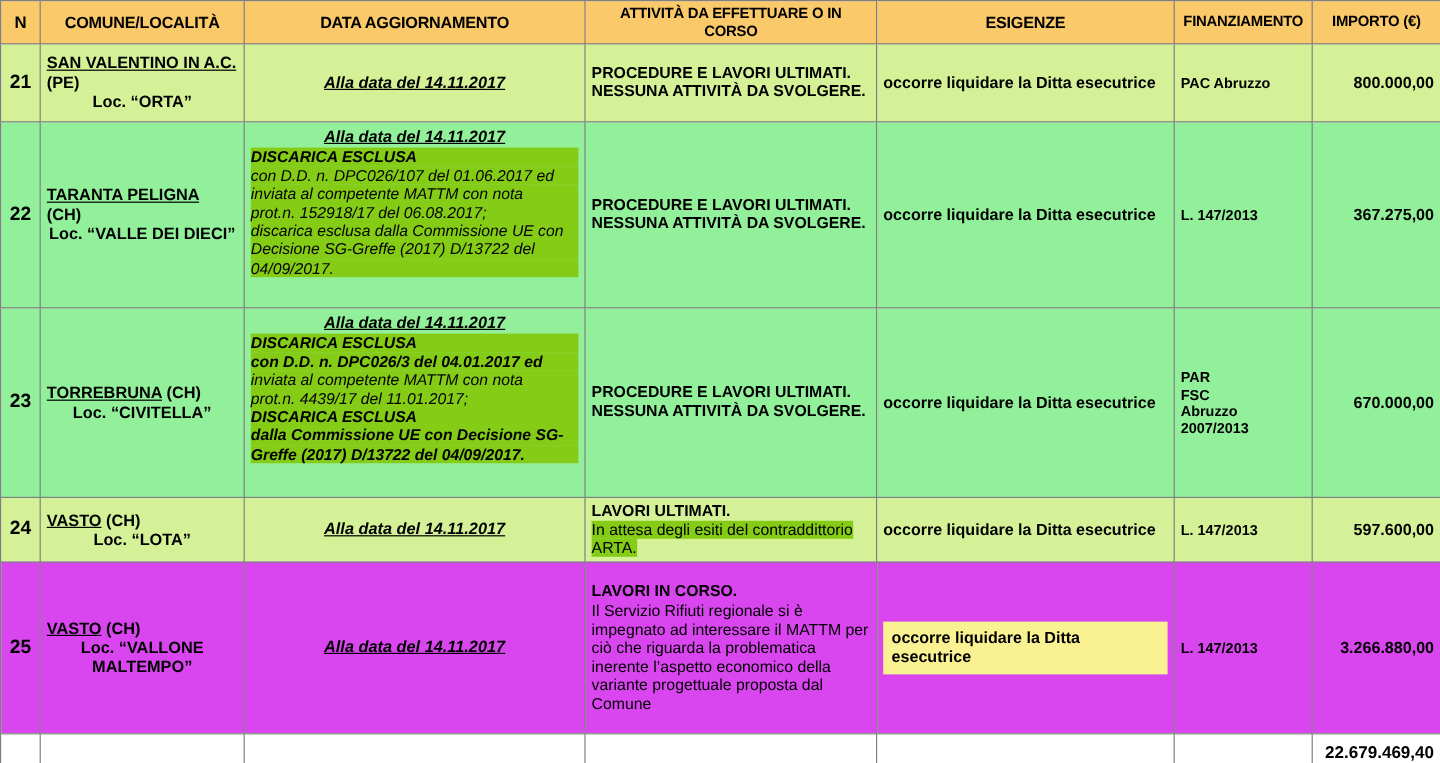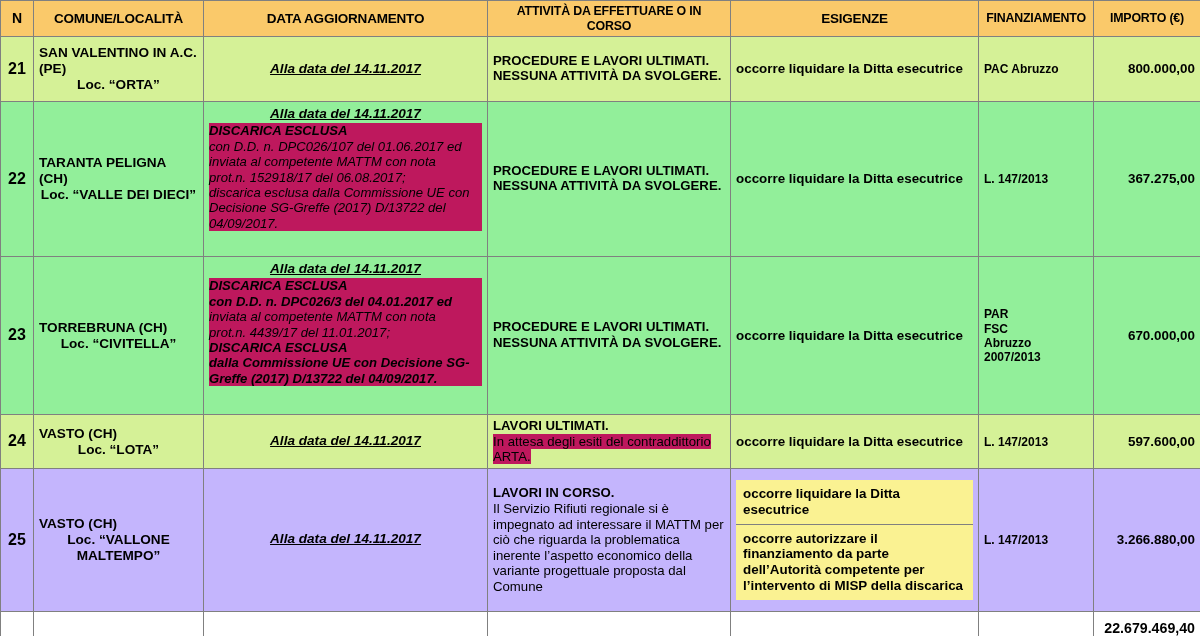--- a/index.html
+++ b/index.html
@@ -46,35 +46,35 @@
     height: 30px;
     padding: 2px 3px;
     letter-spacing: -0.2px;
   }
   th.h-att, th.h-fin, th.h-imp { font-size: 12.4px; }
   th.h-n { font-size: 14px; }
 
   
   .bg-lightgreen { background: #d5f197; }
   .bg-green      { background: #92ef9a; }
-  .bg-yellow     { background: #c4b5fd; }
+  .bg-yellow     { background: #d946ef; }
   .bg-white      { background: #ffffff; }
 
   
   .num {
     text-align: center;
     font-size: 16px;
     font-weight: bold;
   }
   .comune {
     text-align: left;
     font-size: 13.6px;
     font-weight: bold;
   }
-  .comune .town { }
+  .comune .town { text-decoration: underline; }
   .comune .prov { text-decoration: none; }
   .comune .loc  { display: block; text-align: center; }
   .datacell {
     text-align: left;
     font-size: 13.1px;
     font-weight: bold;
     font-style: italic;
   }
   .datacell .alladata {
     display: block;
@@ -104,21 +104,21 @@
   .imp {
     text-align: right;
     font-size: 13.4px;
     font-weight: normal;
     padding-right: 8px;
   }
   .imp.total {
     font-weight: bold;
     font-size: 14.2px;
   }
-  .hl { background: #be185d; }
+  .hl { background: #84cc16; }
   .nb { font-weight: normal; }
   .body-line { display: block; }
 
   
   td.nested { padding: 0; border: 1px solid #808080; }
   table.inner {
     width: 100%;
     height: 100%;
     border-collapse: collapse;
     table-layout: fixed;
@@ -274,23 +274,20 @@
         <td class="attivita bg-yellow">
           <span class="body-line">LAVORI IN CORSO.</span>
           <span class="nb">Il Servizio Rifiuti regionale si è impegnato ad interessare il MATTM per ciò che riguarda la problematica inerente l’aspetto economico della variante progettuale proposta dal Comune</span>
         </td>
         <td class="nested bg-yellow">
           <table class="inner">
             <tbody>
                 <tr>
               <td>occorre liquidare la Ditta esecutrice</td>
             </tr>
-            <tr>
-              <td>occorre autorizzare il finanziamento da parte dell’Autorità competente per l’intervento di MISP della discarica</td>
-            </tr>
           </tbody>
             </table>
         </td>
         <td class="fin bg-yellow">L. 147/2013</td>
         <td class="imp bg-yellow">3.266.880,00</td>
       </tr>
 
       <tr class="rtot">
         <td class="num bg-white"></td>
         <td class="comune bg-white"></td>

